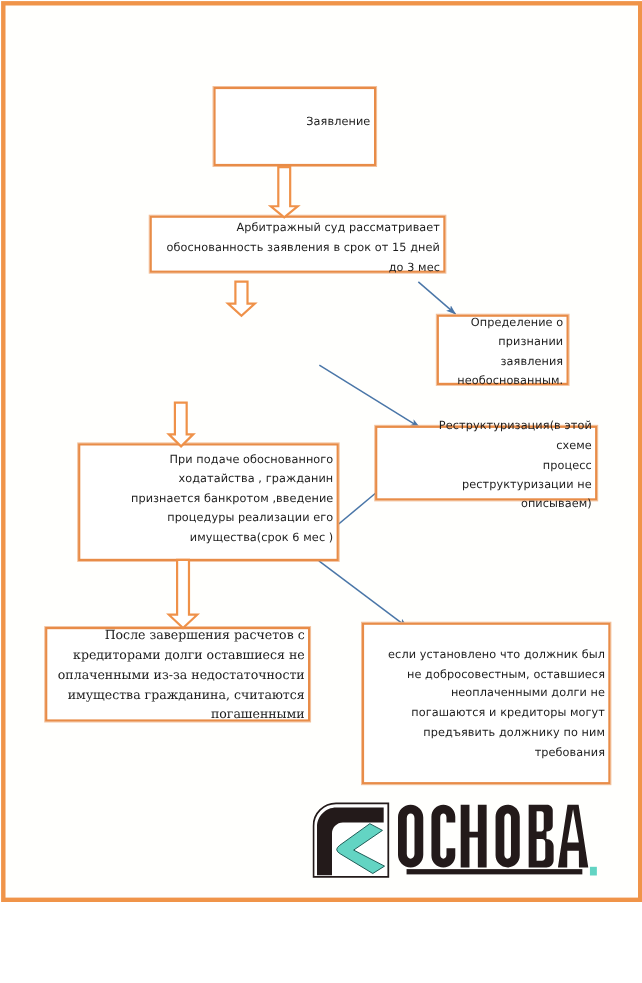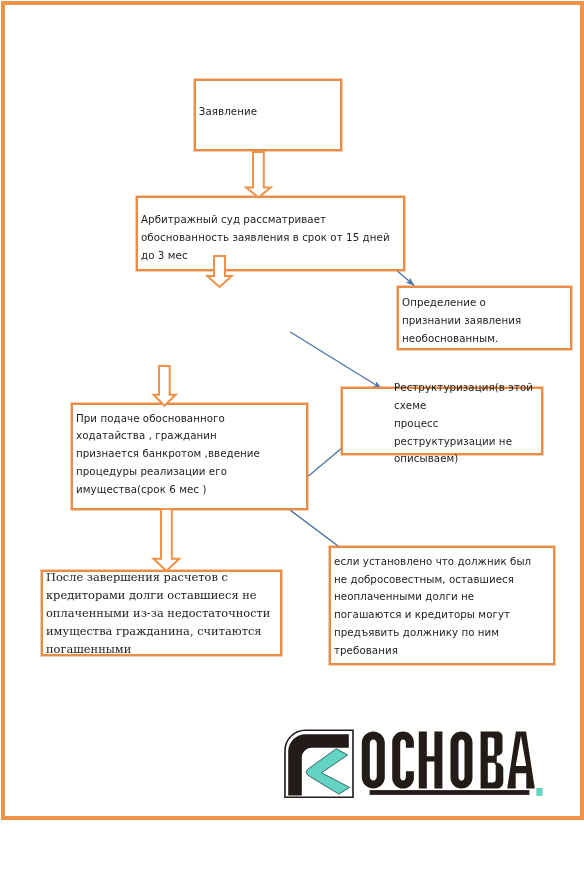--- a/index.html
+++ b/index.html
@@ -6,21 +6,21 @@
   html,body{margin:0;padding:0;background:#ffffff;}
   body{width:584px;height:894px;overflow:hidden;
        font-family:"DejaVu Sans",sans-serif;
        -webkit-font-smoothing:antialiased;}
   #page{position:relative;width:584px;height:894px;background:#ffffff;}
   #frame{position:absolute;left:1px;top:1px;width:582.5px;height:818.5px;
          border:4.4px solid #f09449;box-sizing:border-box;background:#fffffd;}
 
   .node{position:absolute;box-sizing:border-box;border:2px solid #e88c48;box-shadow:0 0 0 0.8px rgba(232,140,72,0.55);
         background:#ffffff;display:flex;align-items:center;justify-content:center;
-        text-align:left;color:#1c1c1c;z-index:3;}
+        text-align:right;color:#1c1c1c;z-index:3;}
   .node .t{display:block;width:100%;padding:0 3px;box-sizing:border-box;}
   .node .t{position:relative;top:var(--dy,0px);}
 
   .sans{font-family:"DejaVu Sans",sans-serif;font-size:10.25px;line-height:17.85px;letter-spacing:0.07px;}
   .serif{font-family:"DejaVu Serif",serif;font-size:11.4px;line-height:18.1px;}
 
   svg.layer{position:absolute;left:0;top:0;width:584px;height:894px;overflow:visible;
             pointer-events:none;}
   svg.blue{z-index:2;}
   svg.orange{z-index:4;}
@@ -44,42 +44,42 @@
       <line x1="290.3" y1="332.0" x2="381.6" y2="388.5"></line>
       <line x1="341.6" y1="448.2" x2="289.9" y2="491.4"></line>
       <line x1="289.9" y1="509.9" x2="370.4" y2="570.3"></line>
     </g>
   </svg>
 
   <div class="node sans" id="n0" style="--dy:-3.0px;left:193.8px;top:78.7px;width:147.9px;height:71.9px;">
     <span class="t">Заявление</span>
   </div>
 
-  <div class="node sans" id="n1" style="--dy:4.1px;left:136px;top:196px;width:269px;height:75px;">
+  <div class="node sans" id="n1" style="--dy:4.1px;left:136px;top:196px;width:269px;height:52px;">
     <span class="t">Арбитражный суд рассматривает<br>обоснованность заявления в срок от 15 дней<br>до 3 мес</span>
   </div>
 
 
-  <div class="node sans" id="n3" style="--dy:2.6px;left:397px;top:286px;width:175px;height:64px;">
+  <div class="node sans" id="n3" style="--dy:2.6px;left:397px;top:286px;width:120px;height:64px;">
     <span class="t">Определение о<br>признании заявления<br>необоснованным.</span>
   </div>
 
   <div class="node sans" id="n4" style="--dy:2.6px;left:341px;top:387px;width:202px;height:68px;padding-left:48px;">
     <span class="t">Реструктуризация(в этой схеме<br>процесс реструктуризации не<br>описываем)</span>
   </div>
 
   <div class="node sans" id="n5" style="--dy:-2.4px;left:71px;top:403px;width:237px;height:107px;">
     <span class="t">При подаче обоснованного<br>ходатайства , гражданин<br>признается банкротом ,введение<br>процедуры реализации его<br>имущества(срок 6 мес )</span>
   </div>
 
   <div class="node serif" id="n6" style="--dy:0.0px;left:41px;top:570px;width:241px;height:86px;">
     <span class="t">После завершения расчетов с<br>кредиторами долги оставшиеся не<br>оплаченными из-за недостаточности<br>имущества гражданина, считаются<br>погашенными</span>
   </div>
 
-  <div class="node sans" id="n7" style="--dy:0.8px;left:329px;top:546px;width:226px;height:119px;">
+  <div class="node sans" id="n7" style="--dy:0.8px;left:329px;top:566px;width:226px;height:147px;">
     <span class="t">если установлено что должник был<br>не добросовестным, оставшиеся<br>неоплаченными долги не<br>погашаются и кредиторы могут<br>предъявить должнику по ним<br>требования</span>
   </div>
 
   <svg class="layer orange" viewBox="0 0 584 894" width="584" height="894">
     <g fill="#ffffff" stroke="#ef9149" stroke-width="2" stroke-linejoin="miter">
       <polygon points="253,152 253,187.5 246.2,187.5 258.4,197.5 270.6,187.5 263.8,187.5 263.8,152"></polygon>
       <polygon points="214,256 214,276 207.3,276 219.5,287 231.7,276 225,276 225,256"></polygon>
       <polygon points="159,366 159,394.8 153.5,394.8 164.6,405.8 175.7,394.8 169.7,394.8 169.7,366"></polygon>
       <polygon points="161,509 161,558.8 153.5,558.8 166.4,570.9 179.3,558.8 171.8,558.8 171.8,509"></polygon>
     </g>

